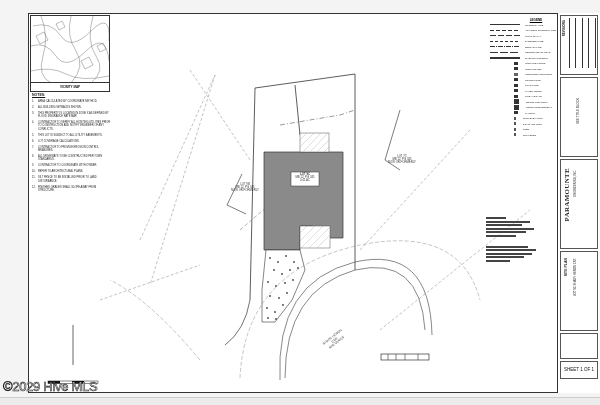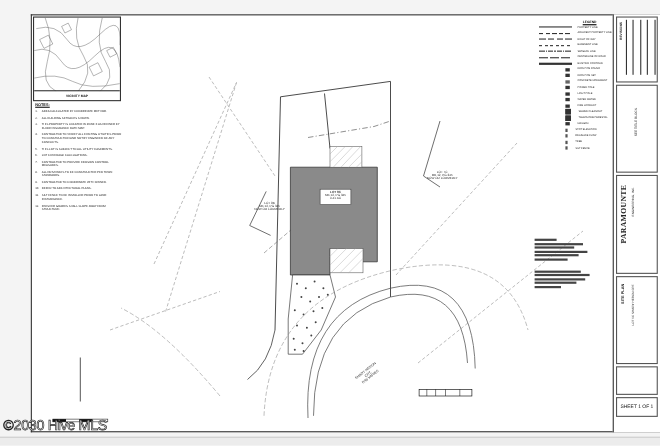--- a/index.html
+++ b/index.html
@@ -348,13 +348,13 @@
     <div class="vtext" style="left:3px;top:6px;font-size:3.5px;font-weight:bold;">SITE PLAN</div>
     <div class="vtext" style="left:12px;top:6px;font-size:2.8px;">LOT 9C SHADY HERON CRT.</div>
   </div>
   <div class="tb-cell" style="top:320px;height:26px;"></div>
   <div class="tb-cell" style="top:348px;height:18px;">
     <div class="sheet-no" style="margin-top:5px;">SHEET 1 OF 1</div>
   </div>
 </div>
 
 <div class="bottom-bar"></div>
-<div class="watermark">©2030 Hive MLS</div>
+<div class="watermark">©2029 Hive MLS</div>
 
 </body></html>

